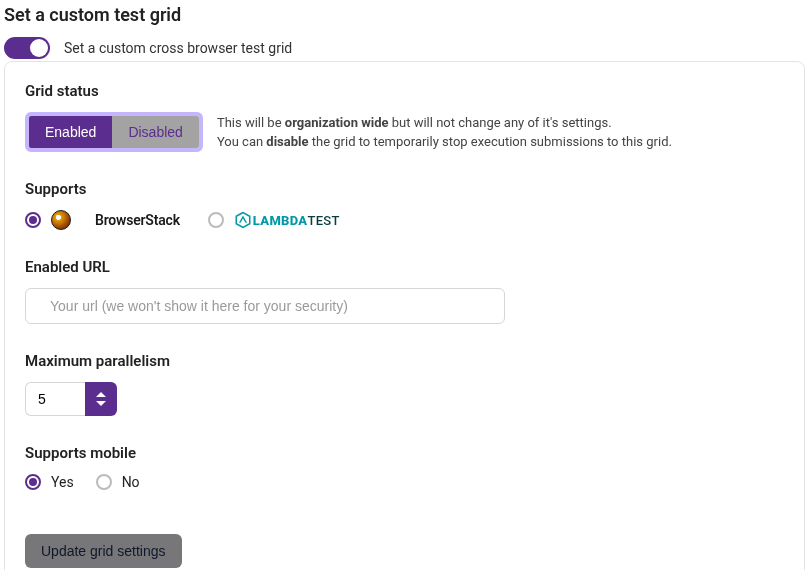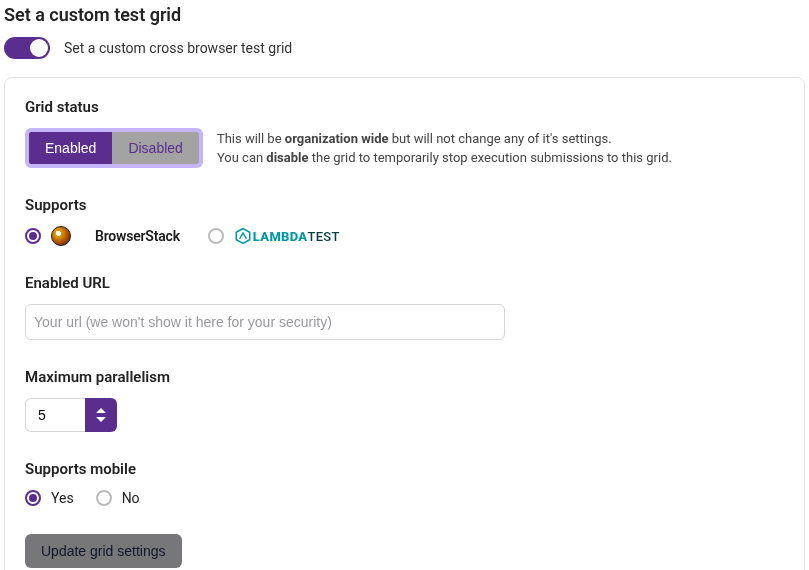--- a/index.html
+++ b/index.html
@@ -13,21 +13,21 @@
 .page-title {
   font-size: 18px;
   font-weight: 600;
   color: #222;
   margin-bottom: 12px;
 }
 .toggle-row {
   display: flex;
   align-items: center;
   gap: 14px;
-  margin-bottom: 18px;
+  margin-bottom: 2px;
 }
 .toggle {
   width: 46px;
   height: 22px;
   border-radius: 12px;
   background: #5B2D8E;
   position: relative;
   cursor: pointer;
 }
 .toggle-thumb {
@@ -128,21 +128,21 @@
 .lambda-text {
   color: #0097a7;
   font-weight: 700;
   letter-spacing: 0.3px;
   font-size: 13px;
 }
 .lambda-text .bold { font-weight: 800; }
 .lambda-text .thin { font-weight: 500; color: #0a3d42; }
 .url-input {
   width: 480px;
-  padding: 9px 8px;
+  padding: 9px 24px;
   border: 1px solid #d6d6d9;
   border-radius: 6px;
   font-size: 14px;
   color: #333;
   margin-bottom: 28px;
 }
 .url-input::placeholder { color: #9a9a9e; }
 .stepper {
   display: inline-flex;
   margin-bottom: 28px;
@@ -169,21 +169,21 @@
   width: 0; height: 0;
   border-left: 5px solid transparent;
   border-right: 5px solid transparent;
 }
 .stepper-arrow.up { border-bottom: 5px solid #fff; margin-bottom: 4px; }
 .stepper-arrow.down { border-top: 5px solid #fff; }
 .mobile-row {
   display: flex;
   align-items: center;
   gap: 10px;
-  margin-bottom: 28px;
+  margin-bottom: 44px;
 }
 .radio-label { font-size: 14px; color: #222; margin-right: 12px; }
 .update-btn {
   background: #777779;
   color: #0f172a;
   border: none;
   border-radius: 6px;
   padding: 9px 16px;
   font-size: 14px;
   font-weight: 500;

